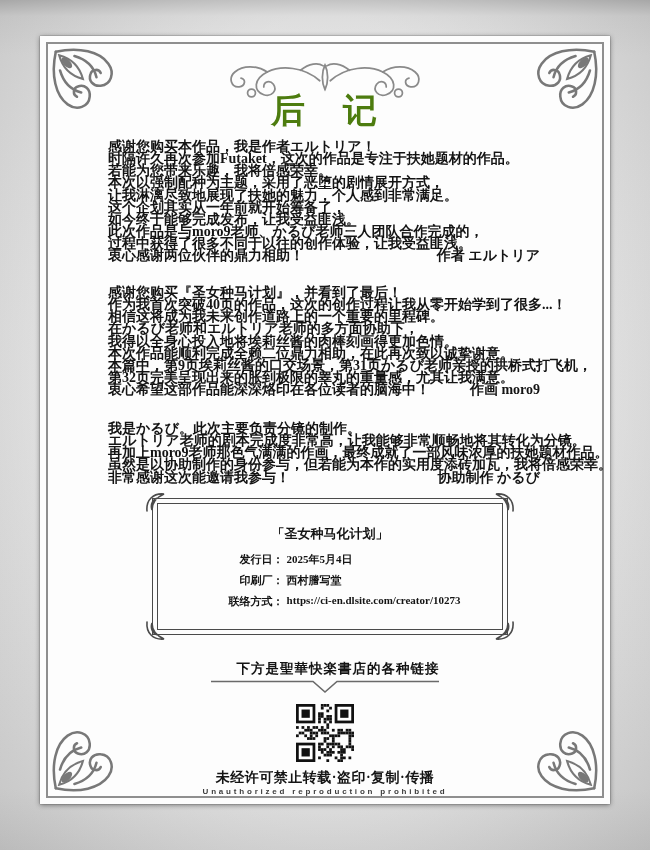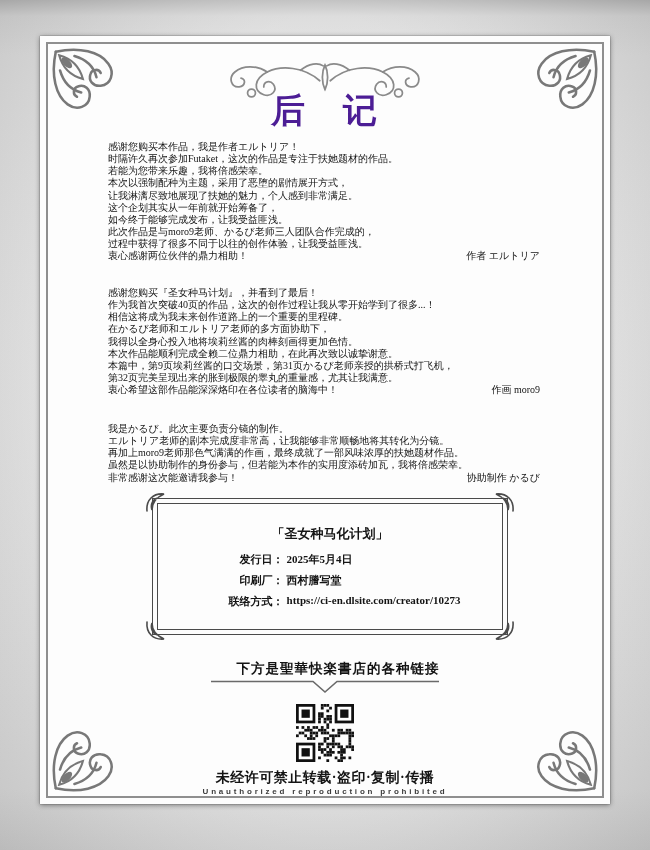--- a/index.html
+++ b/index.html
@@ -18,25 +18,25 @@
   }
   .frame{position:absolute;inset:6px;border:2px solid #8f8f8f;}
   .corner{position:absolute;width:78px;height:78px;}
   .corner.tl{top:9px;left:9px;}
   .corner.tr{top:9px;right:9px;transform:scaleX(-1);}
   .corner.bl{bottom:9px;left:9px;transform:scaleY(-1);}
   .corner.br{bottom:9px;right:9px;transform:scale(-1,-1);}
   .ornament{position:absolute;top:22px;left:50%;margin-left:-105px;width:210px;height:42px;}
   .page-title{
     position:absolute;top:52px;left:0;right:0;text-align:center;
-    font-size:34px;font-weight:700;color:#4c1d95;letter-spacing:2px;
+    font-size:34px;font-weight:700;color:#4d7c0f;letter-spacing:2px;
   }
   .para{
     position:absolute;left:68px;right:70px;
-    font-size:10px;font-weight:400;line-height:12.15px;
+    font-size:14px;font-weight:700;line-height:12.15px;
     white-space:nowrap;
   }
   .p1{top:105px}.p2{top:251px}.p3{top:387px}
   .line{height:12.15px;}
   .line.last{display:flex;justify-content:space-between;text-align:center;}
   .credit{margin-left:12px;}
   .colophon{
     position:absolute;left:117px;top:467px;width:346px;height:127px;box-sizing:border-box;
     border:1px solid #4a4a4a;outline:1px solid #4a4a4a;outline-offset:4px;
     text-align:center;

